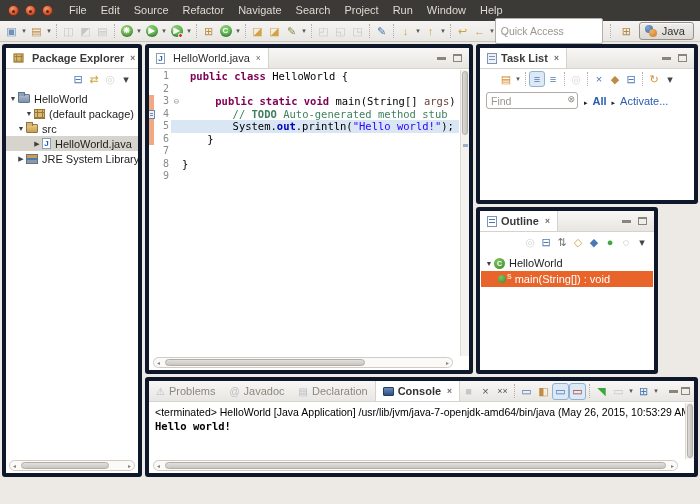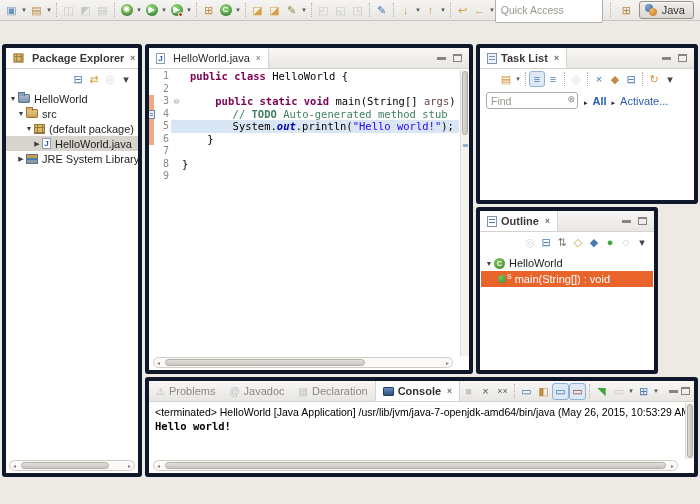--- a/index.html
+++ b/index.html
@@ -88,21 +88,21 @@
   .eline { display:flex; height:12.5px; line-height:12.5px; position:relative; }
   .rangecol { width:5px; flex:none; }
   .inrange { background:#f0a984; }
   .numcol { width:17px; flex:none; text-align:right; color:#8a8a8a; font-size:10px; padding-right:2px; }
   .foldcol { width:11px; flex:none; color:#9a9a9a; font-size:9px; text-align:center; }
   .codebody { flex:1; white-space:pre; color:#000; }
   .eline.current .foldcol, .eline.current .codebody { background:#d9e7f4; }
   .kw { color:#7f0055; font-weight:bold;margin-left:8px; }
   .cm { color:#3f7f5f; } .cmb { color:#3f7f5f; font-weight:bold; }
   .str { color:#2a00ff; }
-  .field { color:#0000c0; font-weight:bold; font-style:italic; }
+  .field { color:#0000c0; font-weight:bold; }
   .param { color:#6a3e3e;text-align:right; }
   .taskmark { position:absolute; left:-1px; top:2px; width:7px; height:9px; background:#eef2f8;
         border:1px solid #6f87a8; z-index:2; }
   .taskmark::before { content:""; position:absolute; left:1px; top:2px; right:1px; height:4px;
         background:repeating-linear-gradient(#6f87a8 0 1px, transparent 1px 2px); }
   
   .vsb { position:absolute; width:9px; background:#f4f2ef; border-left:1px solid #ddd9d3; }
   .vsb .thumb { position:absolute; left:1px; right:1px; background:linear-gradient(90deg,#dcdad6,#c6c3bd);
         border:1px solid #b2aea7; border-radius:4px; }
   .hsb { position:absolute; height:11px; border:1px solid #cfccc6; border-radius:6px; background:#fbfaf9;
@@ -143,20 +143,39 @@
   
   .status { position:absolute; left:0; right:0; top:481px; height:23px; display:flex; align-items:center;
         padding-left:8px; color:#3f3d39; font-size:10.5px; }
   .grip { position:absolute; left:489px; top:3px; height:17px; border-left:2px dotted #b7b3ac; }
 </style>
 </head>
 <body>
 
 <div class="app">
 
+  <div class="menubar">
+    <div class="winbtns">
+      <span class="wbtn"></span>
+      <span class="wbtn"></span>
+      <span class="wbtn"></span>
+    </div>
+    <div id="menu-items" style="display:flex">
+        <div class="menu-item">File</div>
+        <div class="menu-item">Edit</div>
+        <div class="menu-item">Source</div>
+        <div class="menu-item">Refactor</div>
+        <div class="menu-item">Navigate</div>
+        <div class="menu-item">Search</div>
+        <div class="menu-item">Project</div>
+        <div class="menu-item">Run</div>
+        <div class="menu-item">Window</div>
+        <div class="menu-item">Help</div>
+      </div>
+  </div>
 
   <div class="toolbar">
     <div class="tbleft" id="tb-left">
         <span class="tbi">
           <span class="g" style="color: rgb(111, 147, 184);">▣</span>
         </span>
         <span class="dd">▾</span>
         <span class="tbi">
           <span class="g" style="color: rgb(192, 139, 69);">▤</span>
         </span>
@@ -281,29 +300,29 @@
         <span class="tbi">
           <span class="g" style="color: rgb(68, 68, 68);">▾</span>
         </span>
       </div>
     <div class="tree" id="pe-tree">
         <div class="trow" style="padding-left: 2px;">
           <span class="arrow">▼</span>
           <span class="ti ti-project"></span>
           <span>HelloWorld</span>
         </div>
+        <div class="trow" style="padding-left: 18px;">
+          <span class="arrow">▼</span>
+          <span class="ti ti-package"></span>
+          <span>(default package)</span>
+        </div>
         <div class="trow" style="padding-left: 10px;">
           <span class="arrow">▼</span>
           <span class="ti ti-src"></span>
           <span>src</span>
-        </div>
-        <div class="trow" style="padding-left: 18px;">
-          <span class="arrow">▼</span>
-          <span class="ti ti-package"></span>
-          <span>(default package)</span>
         </div>
         <div class="trow selected" style="padding-left: 26px;">
           <span class="arrow">▶</span>
           <span class="ti ti-jfile">J</span>
           <span>HelloWorld.java</span>
         </div>
         <div class="trow" style="padding-left: 10px;">
           <span class="arrow">▶</span>
           <span class="ti ti-lib"></span>
           <span>JRE System Library</span>

